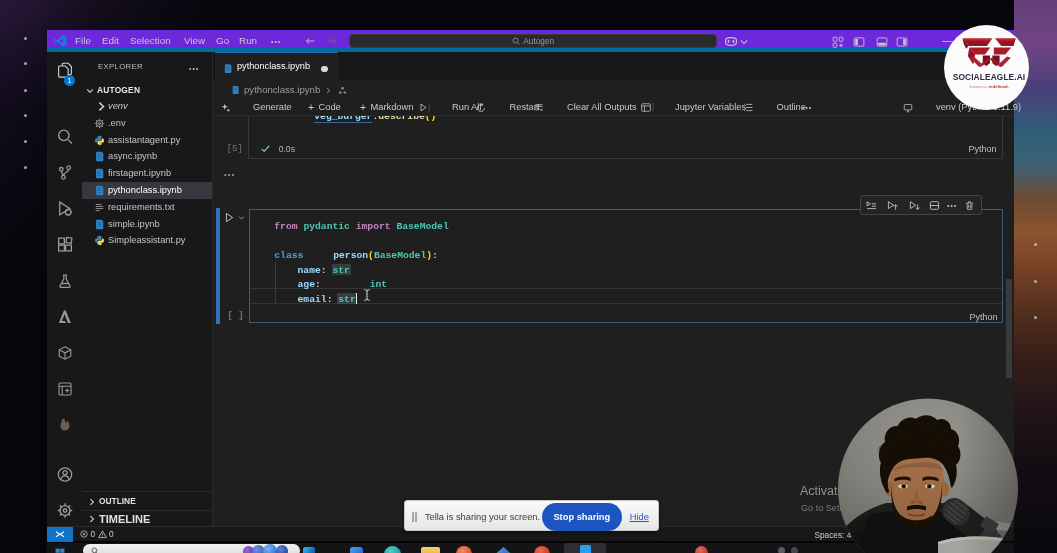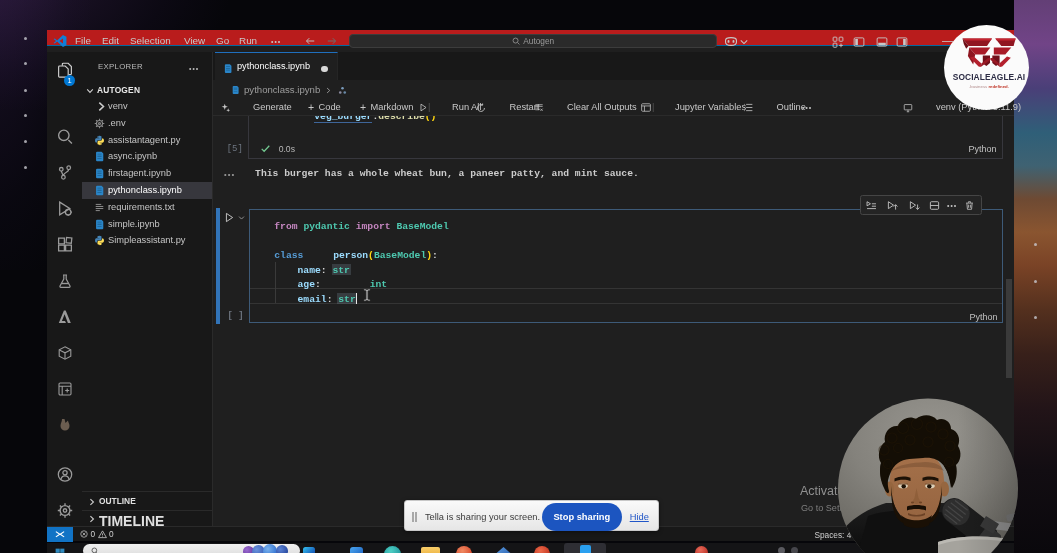--- a/index.html
+++ b/index.html
@@ -10,21 +10,21 @@
 #bg { position:absolute; inset:0; background:#06060a; }
 #bg .glowTL { position:absolute; left:-70px; top:-80px; width:300px; height:190px;
   background:radial-gradient(ellipse at 30% 30%, rgba(95,55,125,.30), rgba(55,30,85,.12) 50%, rgba(0,0,0,0) 72%); }
 #bg .glowTL2 { position:absolute; left:-40px; top:-60px; width:130px; height:330px;
   background:radial-gradient(ellipse at 25% 15%, rgba(80,45,115,.26), rgba(40,25,70,.1) 55%, rgba(0,0,0,0) 80%); }
 #bg .rstrip { position:absolute; left:1014px; top:0; width:43px; height:553px;
   background:linear-gradient(180deg,#633f76 0%, #714487 8%, #4a3f78 16%, #2f5f78 24%, #3f6272 30%, #6e4a33 36%, #8a5530 42%, #7a4326 48%, #54301e 56%, #38201a 64%, #221418 74%, #120d12 85%, #0a080c 100%); }
 .dot { position:absolute; width:3.2px; height:3.2px; border-radius:50%; background:#c8c8ce; opacity:.8; }
 
 #win { position:absolute; left:47px; top:30px; width:967px; height:511px; background:#1f1f1f; }
-#titlebar { position:absolute; left:0; top:0; width:967px; height:16px; background:#b91c1c; border-bottom:1px solid #0369a1; color:#cccccc; }
+#titlebar { position:absolute; left:0; top:0; width:967px; height:22px; background:#6d28d9; border-bottom:5px solid #0369a1; color:#cccccc; }
 .menu { position:absolute; top:0; height:22px; line-height:22px; font-size:9.9px; color:#c9c9c9; }
 #searchbox { position:absolute; left:302px; top:3.5px; width:368px; height:14.5px; background:#2a2a2a; border:1px solid #3c3c3c; border-radius:4px; color:#9a9a9a; font-size:8.3px; text-align:center; line-height:13px; }
 
 #activitybar { position:absolute; left:0; top:22px; width:35px; height:473.5px; background:#181818; }
 #activitybar svg { position:absolute; left:50%; transform:translateX(-50%); }
 
 #sidebar { position:absolute; left:35px; top:22px; width:131px; height:473.5px; background:#181818; border-right:1px solid #2a2a2a; color:#cccccc; }
 .sideitem { position:absolute; left:0; width:130px; height:17px; line-height:17px; font-size:9.3px; color:#c5c5c5; white-space:nowrap; }
 .fileicon { position:absolute; left:12px; top:3px; width:11px; height:11px; }
 .filelabel { position:absolute; left:26px; top:0; }
@@ -196,21 +196,21 @@
             <circle cx="1.2" cy="2.0" r="1.0"></circle>
             <circle cx="4.6" cy="2.0" r="1.0"></circle>
             <circle cx="8.0" cy="2.0" r="1.0"></circle>
           </g>
         </svg>
       <svg class="abs" style="left:4px; top:35px;" width="8" height="8" viewBox="0 0 10 10">
           <path fill="none" stroke="#cccccc" stroke-width="1.4" d="M1.5 3 L5 6.8 L8.5 3"></path>
         </svg>
       <div class="abs" style="left:15px; top:33px; font-size:8.4px; font-weight:bold; color:#e8e8e8; letter-spacing:.2px;">AUTOGEN</div>
 
-      <div class="sideitem" style="top:45.8px;">
+      <div class="sideitem" style="top:45.8px;font-style:italic;">
           <svg class="fileicon" style="left:14px;" width="8" height="8" viewBox="0 0 10 10">
             <path fill="none" stroke="#cccccc" stroke-width="1.4" d="M3 1.5 L6.8 5 L3 8.5"></path>
           </svg>
           <span class="filelabel">venv</span>
         </div>
       <div class="sideitem" style="top:62.7px;">
           <svg class="fileicon" viewBox="0 0 16 16">
             <g fill="none" stroke="#8b8b8b" stroke-width="1.6">
               <circle cx="8" cy="8" r="4.4"></circle>
               <circle cx="8" cy="8" r="1.4"></circle>
@@ -272,21 +272,21 @@
 
       <div class="abs" style="left:0; top:439.3px; width:131px; border-top:1px solid #2a2a2a;"></div>
       <svg class="abs" style="left:6px; top:446px;" width="8" height="8" viewBox="0 0 10 10">
           <path fill="none" stroke="#cccccc" stroke-width="1.4" d="M3 1.5 L6.8 5 L3 8.5"></path>
         </svg>
       <div class="abs" style="left:17px; top:444px; font-size:8.4px; font-weight:bold; color:#e0e0e0;">OUTLINE</div>
       <div class="abs" style="left:0; top:458.2px; width:131px; border-top:1px solid #2a2a2a;"></div>
       <svg class="abs" style="left:6px; top:463px;" width="8" height="8" viewBox="0 0 10 10">
           <path fill="none" stroke="#cccccc" stroke-width="1.4" d="M3 1.5 L6.8 5 L3 8.5"></path>
         </svg>
-      <div class="abs" style="left:17px; top:461px; font-size:14px; font-weight:bold; color:#e0e0e0;">TIMELINE</div>
+      <div class="abs" style="left:17px; top:461px; font-size:11px; font-weight:bold; color:#e0e0e0;">TIMELINE</div>
     </div>
     <div id="editor">
       <div id="tabbar">
         <div id="tab1">
           <svg class="abs" style="left:8px; top:10px;" width="10" height="11" viewBox="0 0 16 16">
               <path fill="#2a85c8" d="M3 2.5 A1.5 1.5 0 0 1 4.5 1 H11 L13.5 3.5 V13.5 A1.5 1.5 0 0 1 12 15 H4.5 A1.5 1.5 0 0 1 3 13.5 Z"></path>
               <path fill="#15527a" d="M5 4 h6 v1.2 H5 Z M5 7 h6 v1.2 H5 Z M5 10 h6 v1.2 H5 Z" opacity=".7"></path>
             </svg>
           <div class="abs" style="left:22px; top:8px; font-size:9.2px; color:#ffffff;">pythonclass.ipynb</div>
           <div class="abs" style="left:106px; top:12.5px; width:6.5px; height:6.5px; border-radius:50%; background:#d8d8d8;"></div>
@@ -373,21 +373,20 @@
           </svg>
         <div class="abs" style="left:65.7px; top:28.4px; font-size:8.6px; color:#b8b8b8;">0.0s</div>
         <div class="abs" style="left:755.4px; top:28.3px; font-size:9px; color:#c0c0c0;">Python</div>
         <svg class="abs" style="left:10.7px; top:57px;" width="14" height="4" viewBox="0 0 14 4">
             <g fill="#9a9a9a">
               <circle cx="1.3" cy="2.0" r="1.1"></circle>
               <circle cx="5.1" cy="2.0" r="1.1"></circle>
               <circle cx="8.9" cy="2.0" r="1.1"></circle>
             </g>
           </svg>
-        <div class="abs mono" style="left:42.1px; top:51px; line-height:14.5px; white-space:pre; color:#cccccc;">This burger has a whole wheat bun, a paneer patty, and mint sauce.</div>
 
         <div class="abs" style="left:3.3px; top:92.5px; width:3.7px; height:116px; background:#3274b8;"></div>
         <div class="abs" style="left:35.5px; top:93px; width:754px; height:114.5px; border:1px solid #3d5a78;"></div>
 
         <div class="abs" style="left:36.5px; top:172.4px; width:752px; border-top:1px solid #343434;"></div>
         <div class="abs" style="left:36.5px; top:187px; width:752px; border-top:1px solid #343434;"></div>
 
         <div class="abs" style="left:646.9px; top:79.1px; width:122.6px; height:20px; background:#242424; border:1px solid #454545; border-radius:2.5px;">
           <svg class="abs" style="left:5px; top:4.5px;" width="11" height="11" viewBox="0 0 16 16">
               <g fill="none" stroke="#c5c5c5" stroke-width="1.3">

